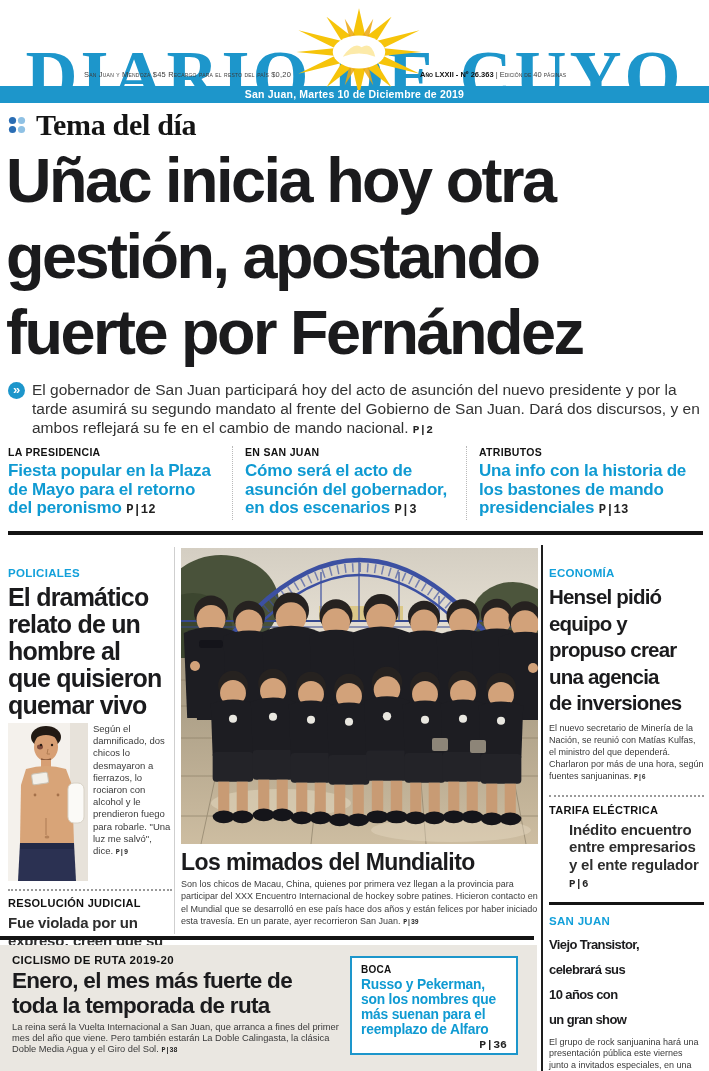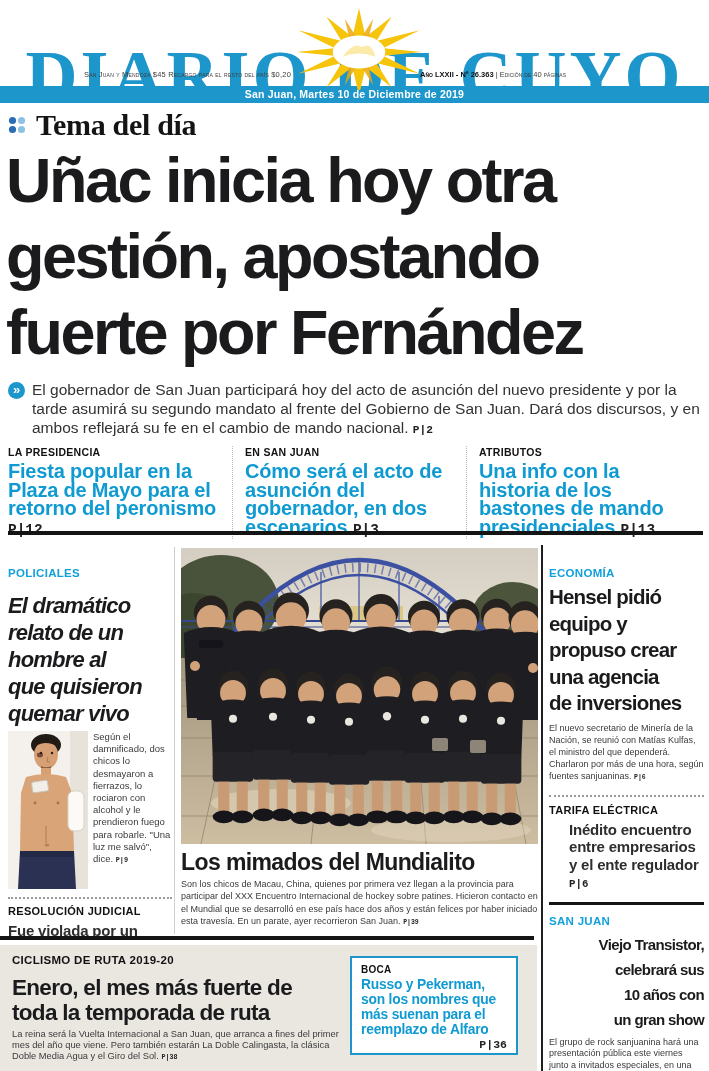--- a/index.html
+++ b/index.html
@@ -29,45 +29,45 @@
   .lead-ico{position:absolute;left:0;top:2px;width:17px;height:17px;border-radius:50%;
     background:#1d96cb;color:#fff;font-size:13px;line-height:16px;text-align:center;font-weight:bold;}
   .pref{font-weight:bold;color:#222;font-size:.72em;letter-spacing:0;white-space:nowrap;font-family:Liberation Mono, monospace;}
 
   
   .secondary{left:8px;top:446px;width:694px;display:grid;grid-template-columns:224px 234px 1fr;}
   .sec-col{padding-right:10px;}
   .sec-col + .sec-col{border-left:1px dotted #b9b9b9;padding-left:12px;}
   .kicker{font-size:10.5px;font-weight:bold;color:#121212;letter-spacing:.3px;}
   .kicker.blue{color:#12a0da;font-size:11.5px;margin-top:20px;}
-  .sec-h{margin-top:4px;font-size:20px;line-height:18.5px;font-weight:bold;color:#0f9ad2;letter-spacing:-.2px;}
+  .sec-h{margin-top:4px;font-size:17px;line-height:18.5px;font-weight:bold;color:#0f9ad2;letter-spacing:-.2px;}
 
   .rule{background:#141414;}
   .dotted{border-top:2px dotted #9a9a9a;height:0;}
 
   
   .colL{left:8px;top:547px;width:164px;}
   .colC{left:181px;top:548px;width:357px;}
   .colR{left:549px;top:547px;width:155px;}
   .h-big{font-weight:bold;color:#1b1b1d;letter-spacing:-.8px;}
-  .colL .h-big{margin-top:13px;font-size:22px;line-height:27px;font-style:italic;}
+  .colL .h-big{margin-top:5px;font-size:25px;line-height:27px;}
   .colR .h-big{margin-top:5px;font-size:20.5px;line-height:26.5px;}
   .photo-row{margin-top:4px;display:flex;}
   .side-text{flex:1;padding-left:5px;font-size:9.5px;line-height:12.2px;color:#3a3a3a;}
   .h-med{font-weight:bold;color:#2e2e2e;font-size:15px;line-height:17.5px;letter-spacing:-.2px;}
   .body-sm{font-size:9px;line-height:12px;color:#3a3a3a;}
   .colC .photo{display:block;}
   .colC .h-big{margin-top:5px;font-size:23px;letter-spacing:-.6px;line-height:26px;}
   .colC .body-sm{margin-top:3px;line-height:12.3px;}
-  .colR .h-big.vt{font-size:15px;line-height:25px;letter-spacing:-.6px;text-align:right;}
+  .colR .h-big.vt{font-size:13px;line-height:25px;letter-spacing:-.6px;}
 
   
   .gray-panel{left:0;top:945px;width:537px;height:126px;background:#eae7e1;
     box-sizing:border-box;padding:9px 0 0 12px;}
-  .gp-h{margin-top:10px;width:342px;font-weight:bold;color:#1b1b1d;font-size:22.5px;line-height:24.5px;letter-spacing:-.7px;}
+  .gp-h{margin-top:3px;width:342px;font-weight:bold;color:#1b1b1d;font-size:22.5px;line-height:24.5px;letter-spacing:-.7px;}
   .gp-b{margin-top:4px;width:338px;font-size:9.3px;line-height:11px;color:#3a3a3a;}
   .boca{left:350px;top:956px;width:168px;height:99px;background:#fff;border:2px solid #1d96cb;
     box-sizing:border-box;padding:6px 9px;}
   .boca-h{margin-top:2px;font-size:13.8px;line-height:15px;font-weight:bold;color:#0f9ad2;letter-spacing:-.2px;}
   .boca-p{text-align:right;margin-top:1px;}
 </style>
 </head>
 <body>
 
 <div class="page">

